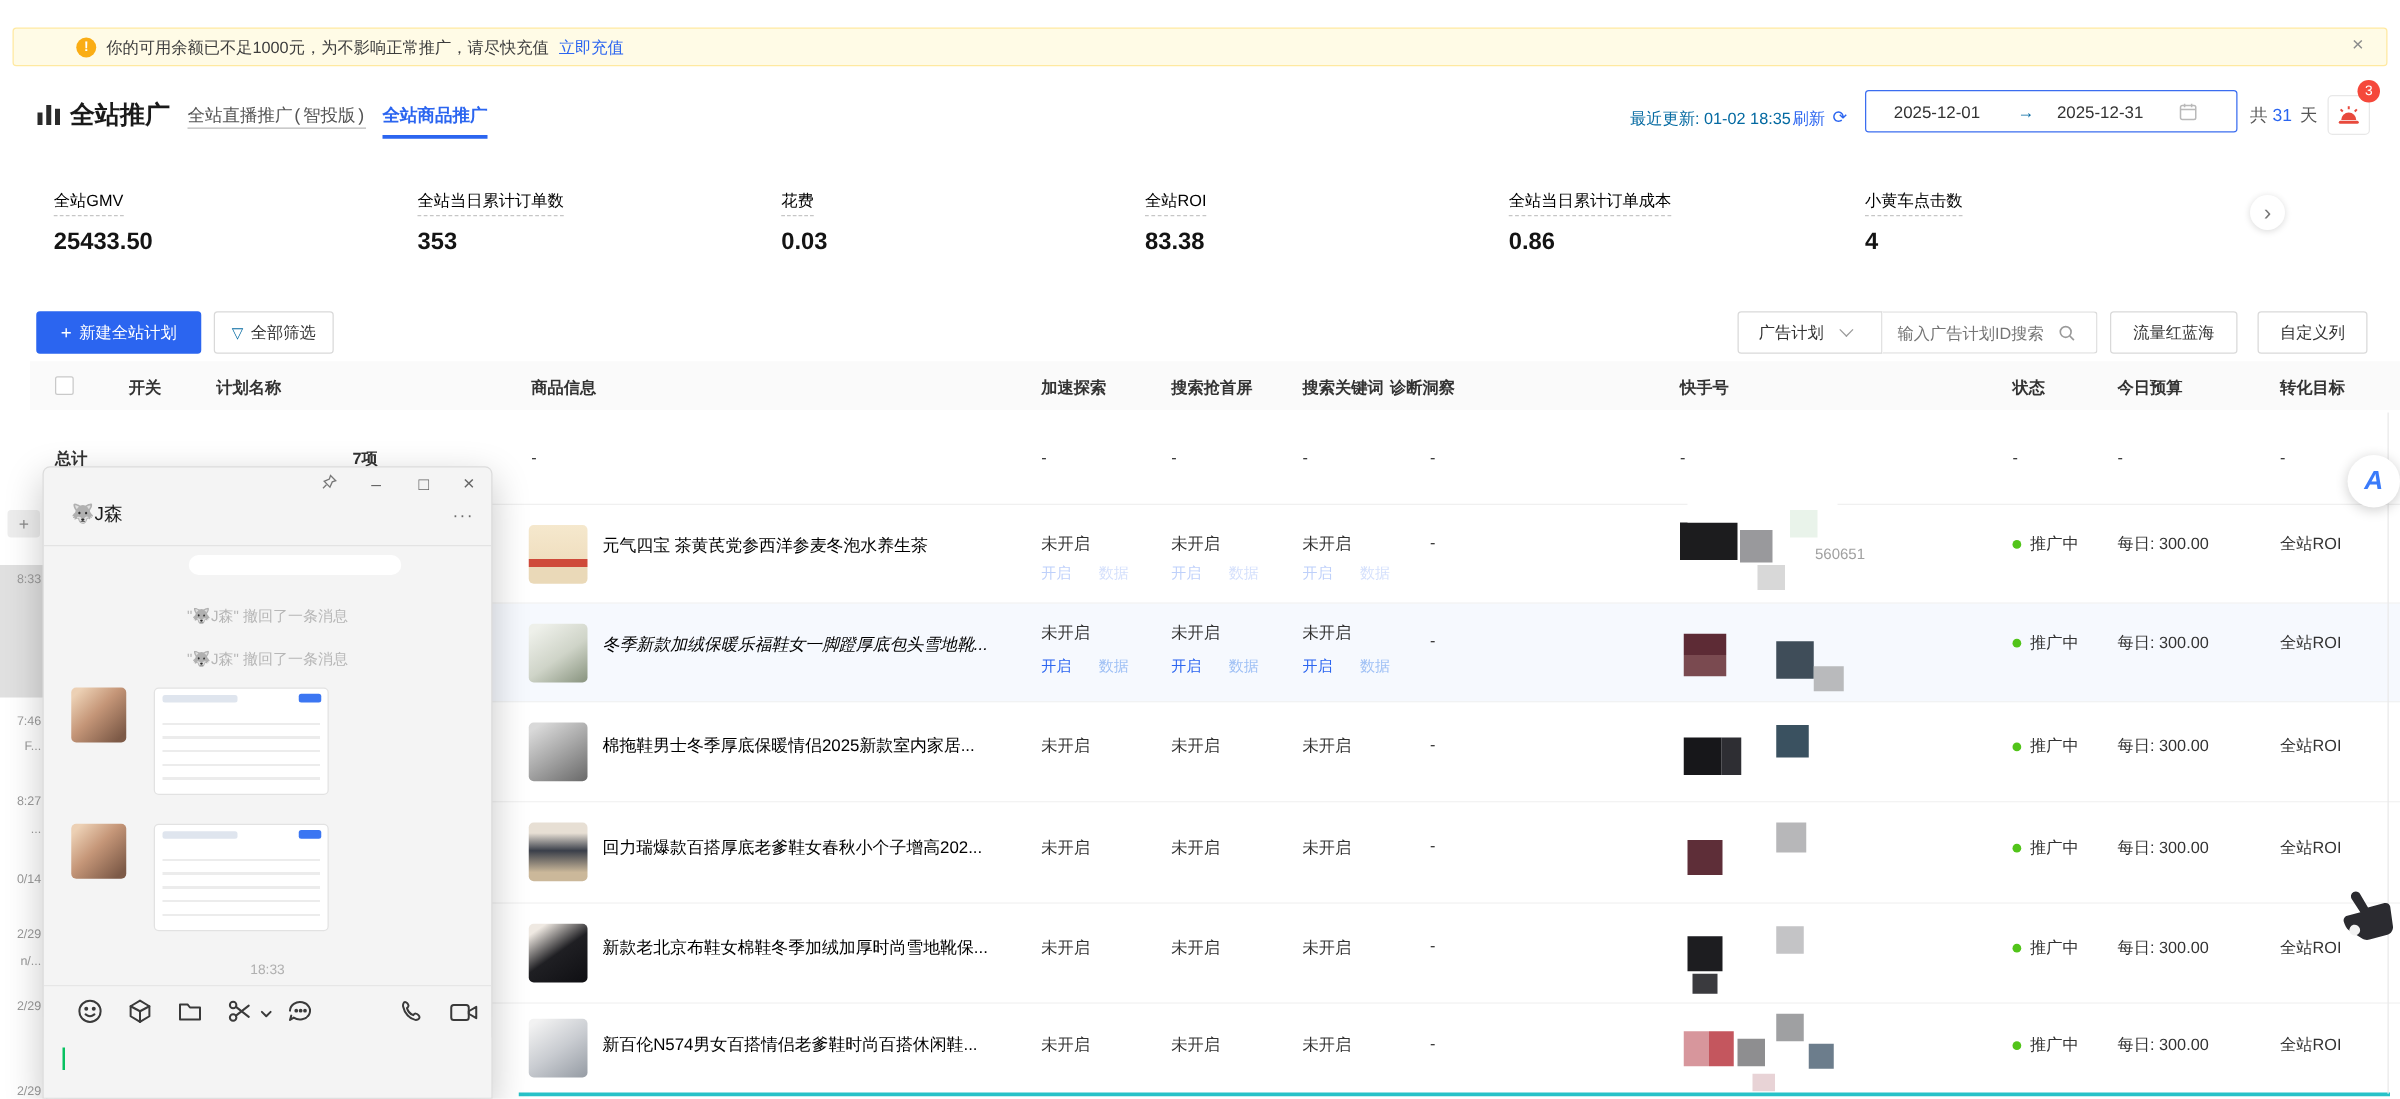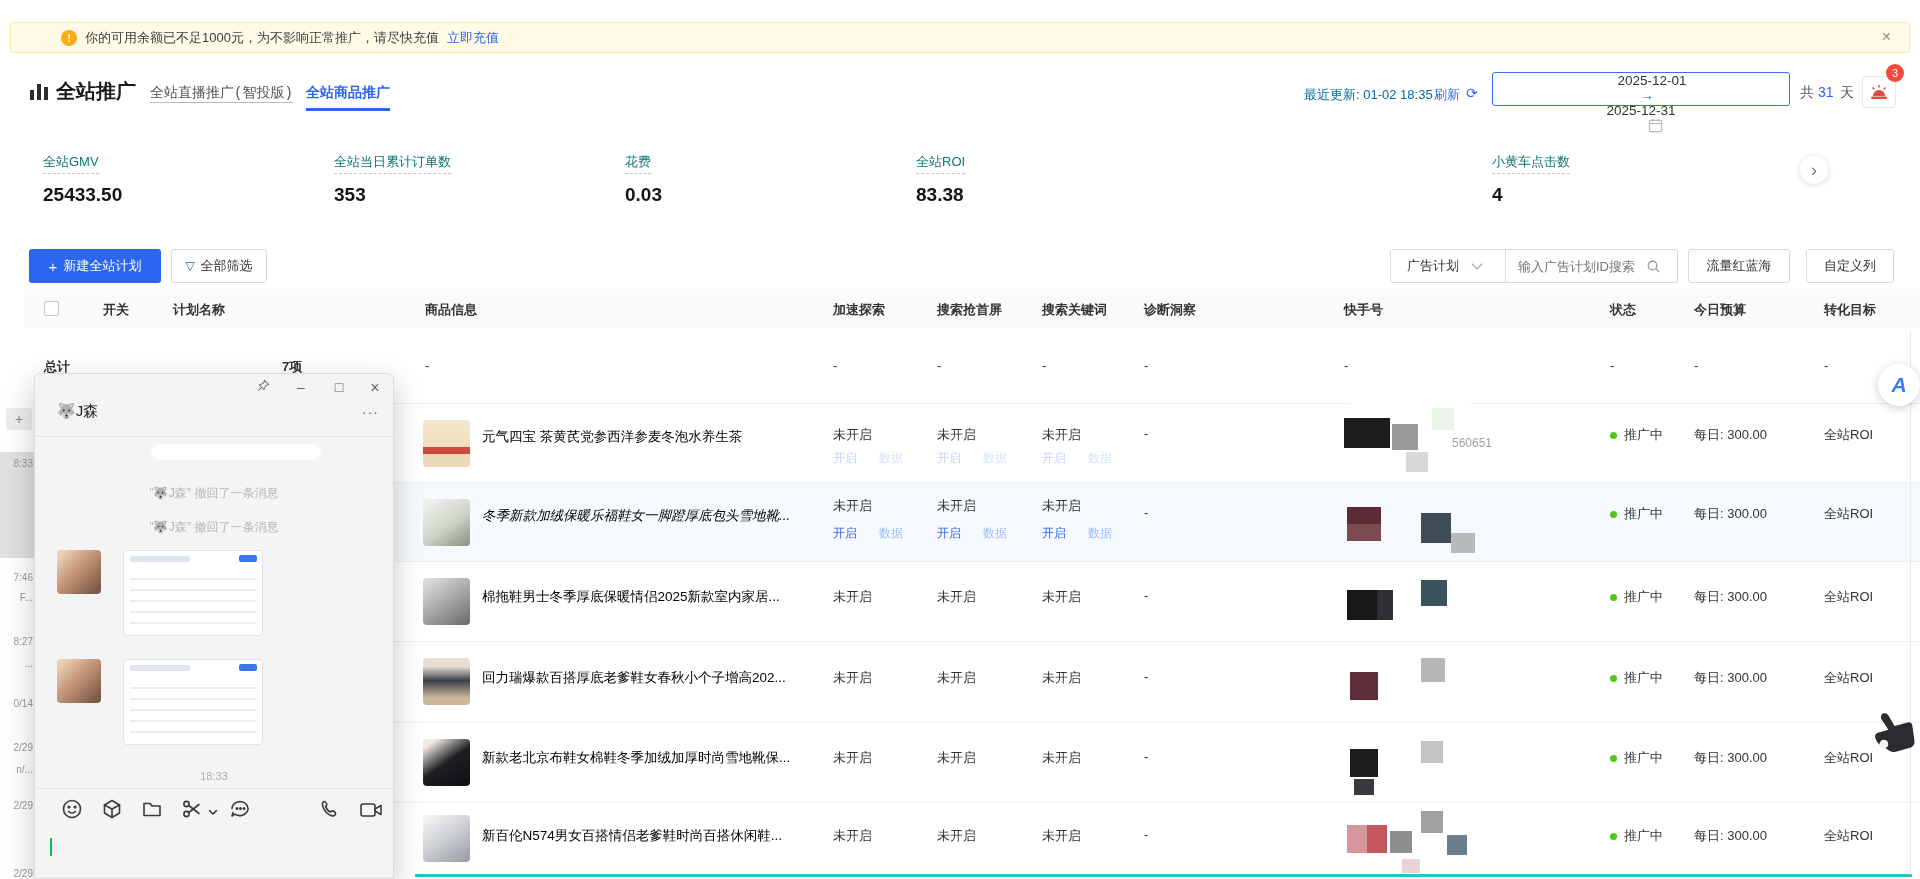--- a/index.html
+++ b/index.html
@@ -18,23 +18,23 @@
     background:#faad14; color:#fff; font-size:11px; font-weight:700;
     align-items:center; justify-content:center; margin:0 8px 0 50px; }
   .banner-close { position:absolute; right:18px; top:5px; font-size:16px; color:#8c8c8c; cursor:pointer; }
   
   .page-title { position:absolute; left:56px; top:78px; font-size:20px; font-weight:700; color:#1a1a1a; }
   .tab { position:absolute; top:84px; font-size:14px; cursor:pointer; }
   .tab-inactive { color:#555; text-decoration:underline; text-underline-offset:5px; text-decoration-color:#b9b9b9; }
   .tab-active { color:#2b65f0; font-weight:700; border-bottom:3px solid #2b65f0; padding-bottom:6px; }
   .datebox { position:absolute; left:1492px; top:72px; width:298px; height:34px;
     border:1px solid #3b6df0; border-radius:3px; background:#fff; display:flex;
-    align-items:center; font-size:13.5px; color:#333;flex-direction:column; }
-  
-  .stat-label { font-size:13px; color:#0f766e; border-bottom:1px dashed #c6c6c6; padding-bottom:2px; }
+    align-items:center; font-size:13.5px; color:#333; }
+  
+  .stat-label { font-size:13px; color:#000000; border-bottom:1px dashed #c6c6c6; padding-bottom:2px; }
   .stat-value { font-size:19px; font-weight:700; color:#141414; }
   
   .btn { position:absolute; height:34px; top:249px; display:flex; align-items:center;
     justify-content:center; font-size:13px; border-radius:3px; cursor:pointer; }
   .btn-primary { background:#2b65f0; color:#fff; }
   .btn-plain { background:#fff; border:1px solid #d9d9d9; color:#333; }
   
   .thead { position:absolute; left:24px; top:289px; width:1896px; height:39px; background:#fafafa; }
   .th { position:absolute; top:301px; font-size:13px; font-weight:700; color:#333; }
   .cell { position:absolute; font-size:13px; color:#333; }
@@ -130,20 +130,24 @@
     <div class="stat-value" style="margin-top:10px;">353</div>
   </div>
   <div class="abs" style="left:625px;top:152px;">
     <div class="stat-label" style="display:inline-block;">花费</div>
     <div class="stat-value" style="margin-top:10px;">0.03</div>
   </div>
   <div class="abs" style="left:916px;top:152px;">
     <div class="stat-label" style="display:inline-block;">全站ROI</div>
     <div class="stat-value" style="margin-top:10px;">83.38</div>
   </div>
+  <div class="abs" style="left:1207px;top:152px;">
+    <div class="stat-label" style="display:inline-block;">全站当日累计订单成本</div>
+    <div class="stat-value" style="margin-top:10px;">0.86</div>
+  </div>
   <div class="abs" style="left:1492px;top:152px;">
     <div class="stat-label" style="display:inline-block;text-align:right;">小黄车点击数</div>
     <div class="stat-value" style="margin-top:10px;">4</div>
   </div>
   <span class="abs" style="left:1800px;top:156px;width:28px;height:28px;border-radius:50%;box-shadow:0 1px 6px rgba(0,0,0,.15);display:flex;align-items:center;justify-content:center;font-size:18px;color:#777;cursor:pointer;background:#fff;">›</span>
 
   <div class="btn btn-primary" style="left:29px;width:132px;">
     <span style="margin-right:6px;font-size:15px;">+</span>
     <span>新建全站计划</span>
   </div>
@@ -172,21 +176,21 @@
   </div>
 
   <div class="thead"></div>
   <div class="abs" style="left:44px;top:301px;width:15px;height:15px;border:1px solid #c9c9c9;border-radius:2px;background:#fff;z-index:2;"></div>
   <span class="th" style="left:103px;">开关</span>
   <span class="th" style="left:173px;">计划名称</span>
   <span class="th" style="left:425px;">商品信息</span>
   <span class="th" style="left:833px;">加速探索</span>
   <span class="th" style="left:937px;">搜索抢首屏</span>
   <span class="th" style="left:1042px;">搜索关键词</span>
-  <span class="th" style="left:1144px;">诊断洞察</span>
+  <span class="th" style="left:1112px;">诊断洞察</span>
   <span class="th" style="left:1344px;">快手号</span>
   <span class="th" style="left:1610px;">状态</span>
   <span class="th" style="left:1694px;">今日预算</span>
   <span class="th" style="left:1824px;font-family:Liberation Mono, monospace;">转化目标</span>
 
   <div class="abs" style="left:24px;top:328px;width:1896px;height:76px;border-bottom:1px solid #f0f0f0;">
     <span class="cell bold" style="left:20px;top:30px;">总计</span>
     <span class="cell bold" style="left:258px;top:30px;">7项</span>
     <span class="cell gray" style="left:401px;top:30px;">-</span>
     <span class="cell gray" style="left:809px;top:30px;">-</span>

